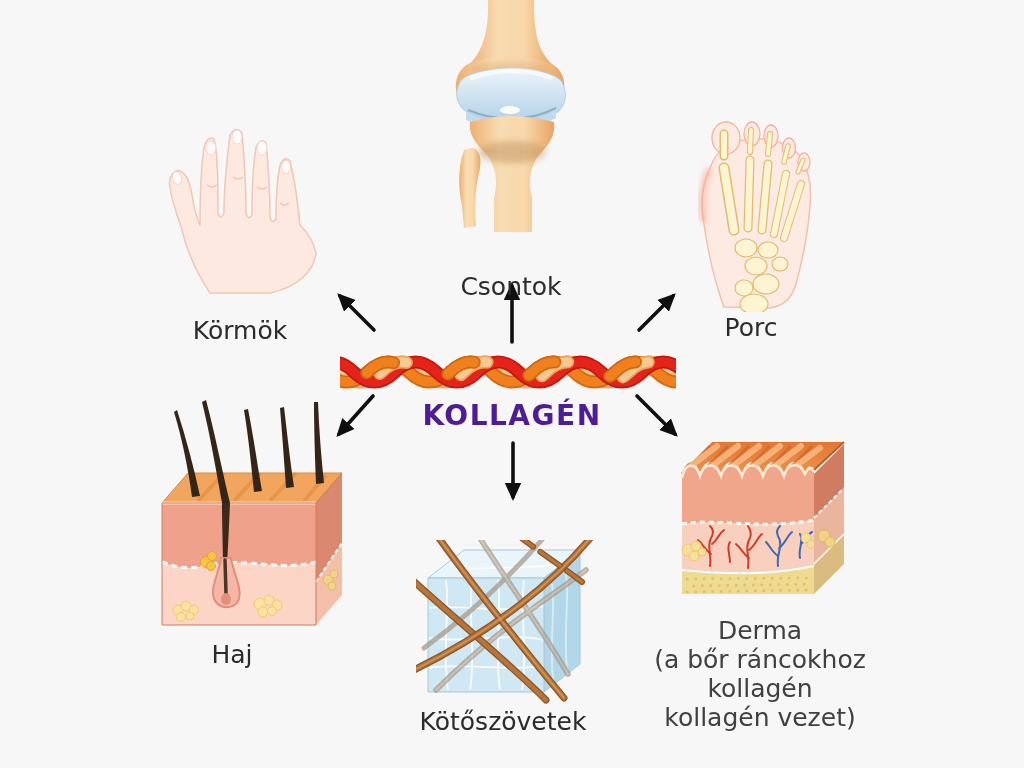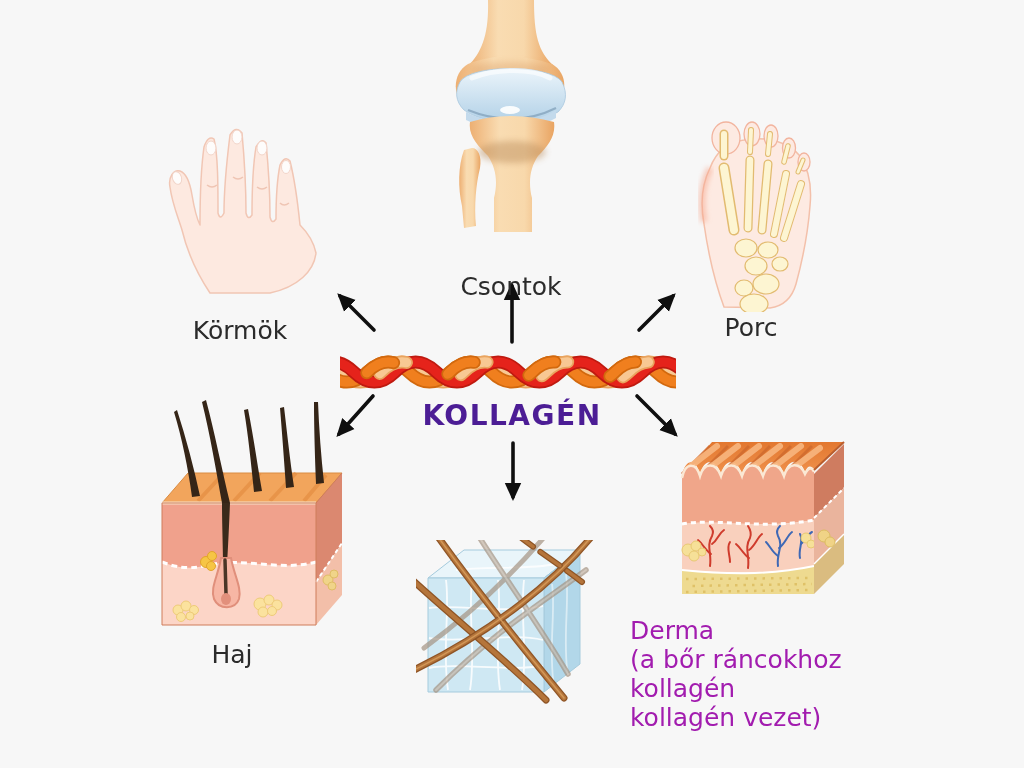--- a/index.html
+++ b/index.html
@@ -2,21 +2,21 @@
 <html><head>
 <meta charset="utf-8">
 <style>
   html,body{margin:0;padding:0;background:#f7f7f7;}
   #canvas{position:relative;width:1024px;height:768px;background:#f7f7f7;overflow:hidden;
           font-family:"DejaVu Sans", sans-serif;}
   .illus{position:absolute;}
   .illus svg{display:block;}
   .lbl{position:absolute;font-size:25px;color:#2b2b2b;text-align:center;line-height:1.15;}
   .title-lbl{position:absolute;font-size:28px;font-weight:bold;letter-spacing:1.5px;color:#4c1d95;text-align:center;}
-  .derma-block{position:absolute;font-size:25px;color:#a21caf;line-height:29px;}
+  .derma-block{position:absolute;font-size:25px;color:#404040;text-align:center;line-height:29px;}
   .overlay{position:absolute;left:0;top:0;pointer-events:none;}
 </style>
 </head>
 <body>
 
 <div id="canvas">
 
   <div class="illus" style="left:452px;top:0;width:160px;height:232px;">
     <svg width="160" height="232" viewBox="0 0 160 232">
       <defs>
@@ -345,20 +345,21 @@
   <div class="title-lbl" style="left:382px;top:399px;width:260px;">KOLLAGÉN</div>
 
   <div class="lbl" style="left:411px;top:237px;width:200px;margin-top:36px;">Csontok</div>
 
   <div class="lbl" style="left:691px;top:314px;width:120px;">Porc</div>
 
   <div class="lbl" style="left:160px;top:317px;width:160px;">Körmök</div>
 
   <div class="lbl" style="left:152px;top:641px;width:160px;">Haj</div>
 
+  <div class="lbl" style="left:383px;top:708px;width:240px;">Kötőszövetek</div>
 
   <div class="derma-block" style="left:630px;top:616px;width:260px;">
     <div>Derma</div>
     <div>(a bőr ráncokhoz</div>
     <div>kollagén</div>
     <div>kollagén vezet)</div>
   </div>
 
 </div>
 

